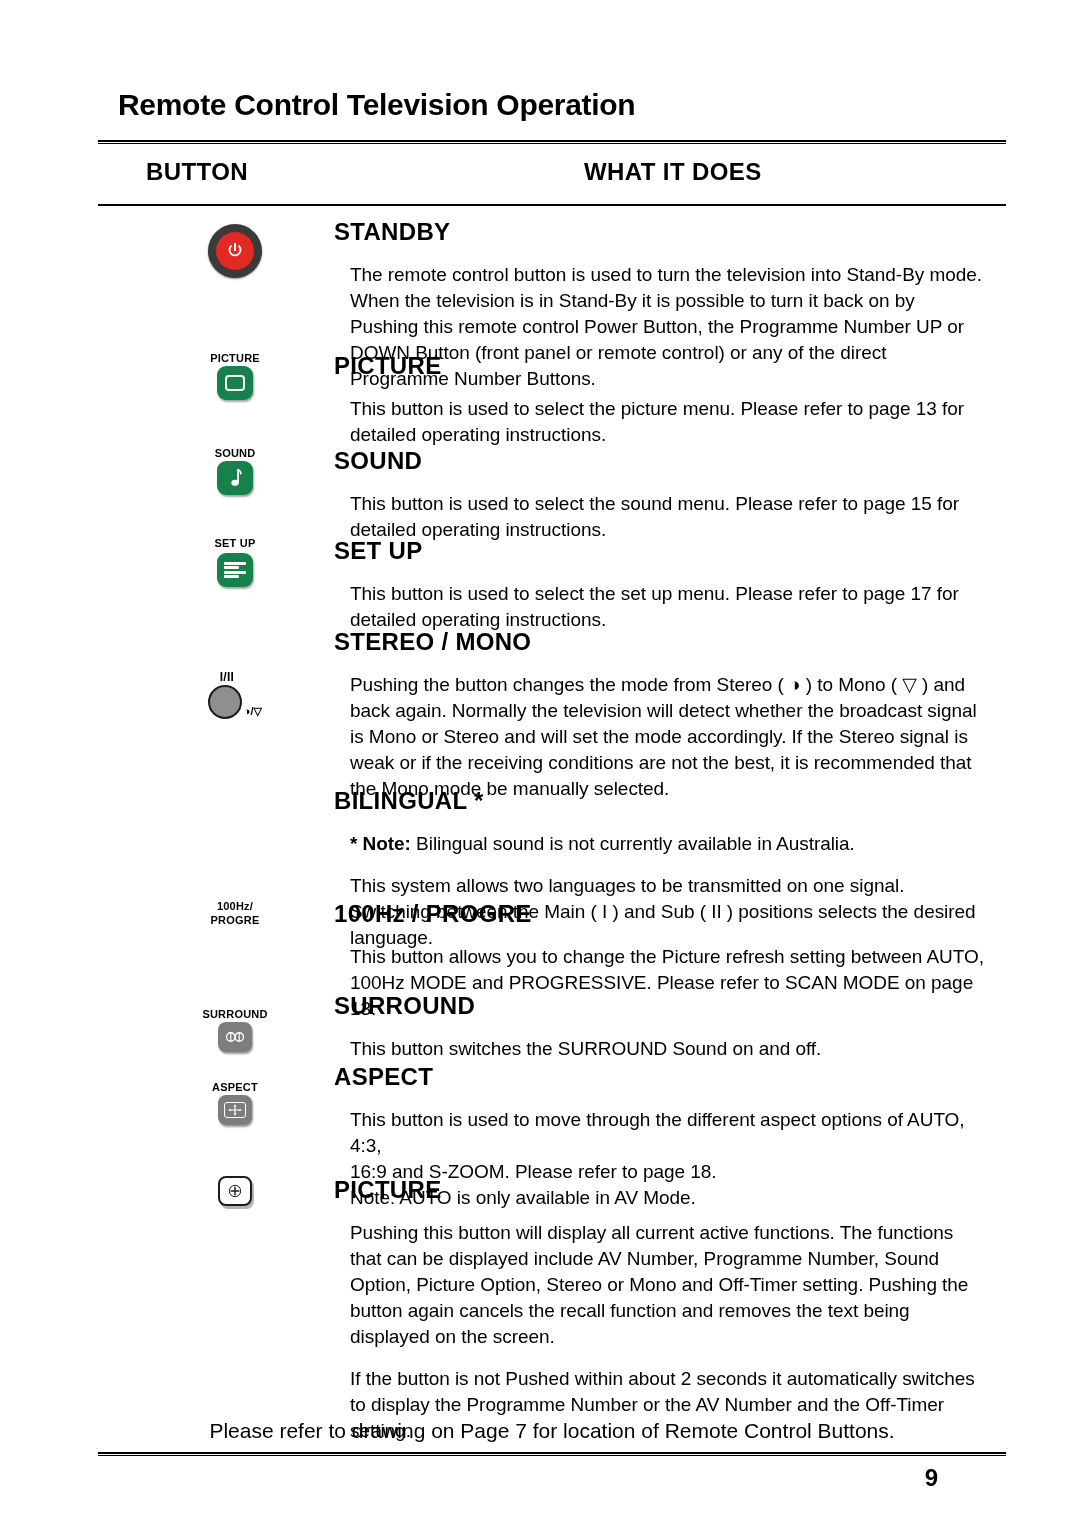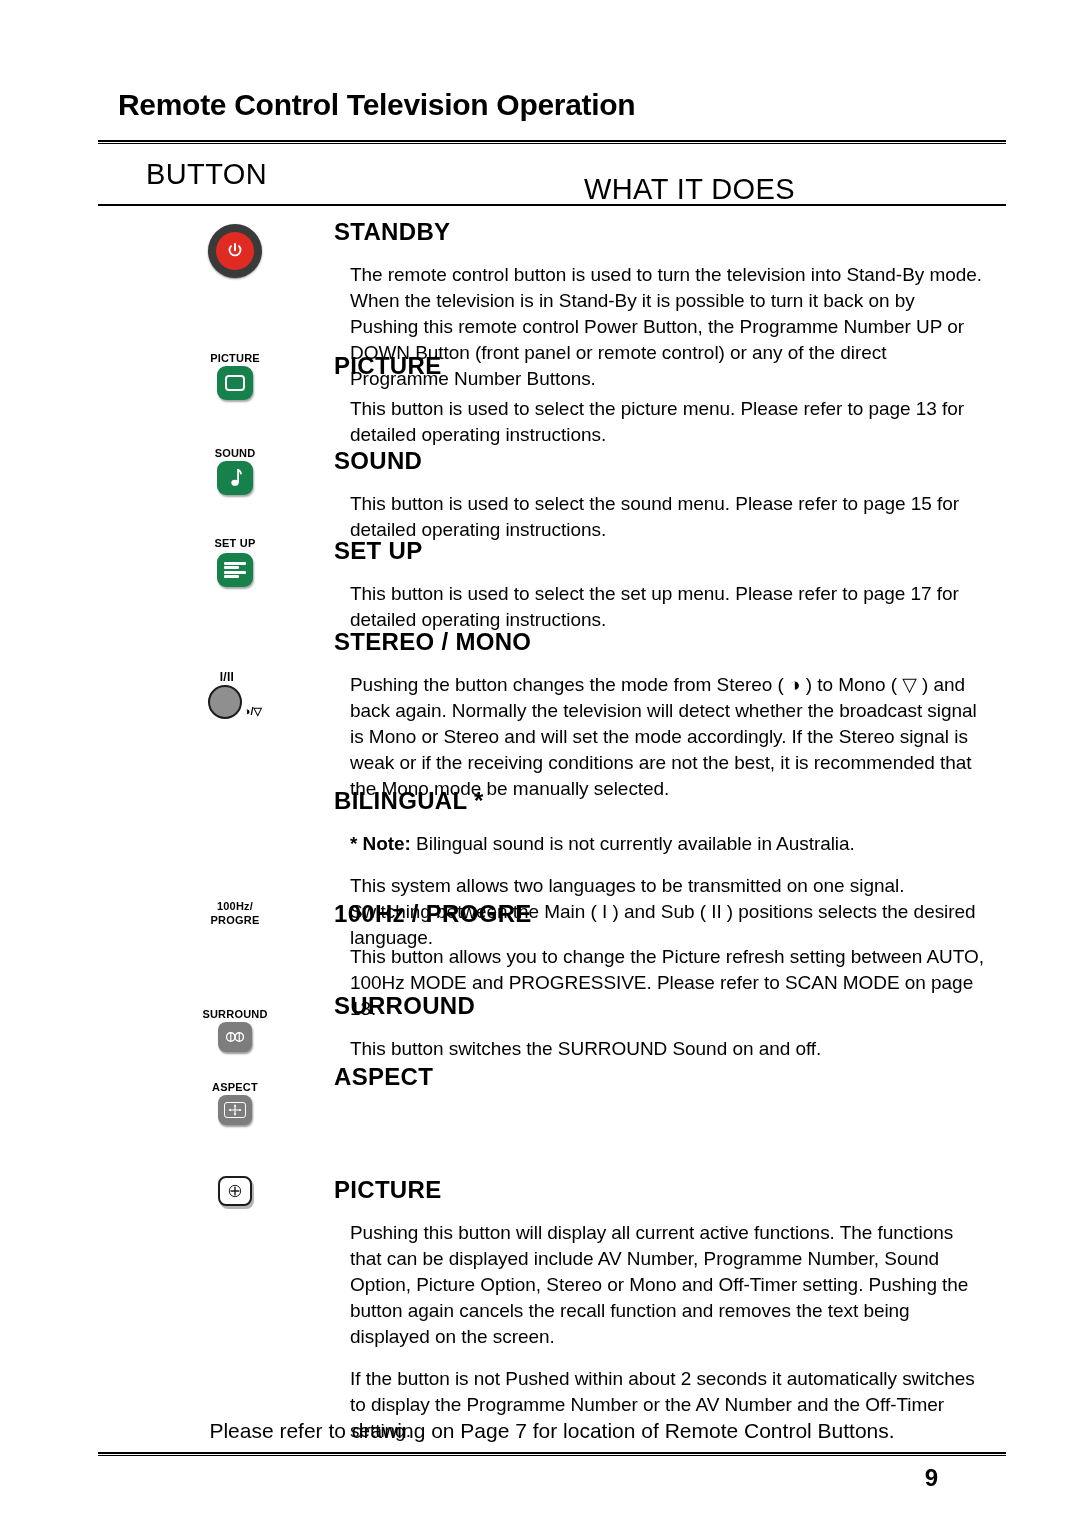--- a/index.html
+++ b/index.html
@@ -48,27 +48,27 @@
 
   .colheads {
     position: absolute;
     left: 98px;
     top: 158px;
     width: 908px;
     height: 42px;
   }
   .colhead {
     position: absolute;
-    font-size: 29px;
-    font-weight: normal;
+    font-size: 24px;
+    font-weight: bold;
     letter-spacing: 0.4px;
     white-space: nowrap;
   }
   .colhead-button { left: 48px; top: 0; }
-  .colhead-what  { left: 486px; top: 15px; }
+  .colhead-what  { left: 486px; top: 0; }
 
   .rule-single {
     position: absolute;
     left: 98px;
     top: 204px;
     width: 908px;
     height: 0;
     border-top: 2px solid #000;
   }
 
@@ -413,20 +413,25 @@
               <path d="M9 13.5 L7.3 11 L10.7 11 Z" fill="#fff"></path>
               <path d="M1.3 7 L4 5.4 L4 8.6 Z" fill="#fff"></path>
               <path d="M16.7 7 L14 5.4 L14 8.6 Z" fill="#fff"></path>
             </svg>
           </span>
         </span>
       </span>
     </div>
     <div class="text-cell">
       <div class="sec-title">ASPECT</div>
+      <p class="sec-body">
+        <span>This button is used to move through the different aspect options of AUTO, 4:3,</span><br>
+        <span>16:9 and S-ZOOM. Please refer to page 18.</span><br>
+        <span>Note: AUTO is only available in AV Mode.</span>
+      </p>
     </div>
   </div>
 
   <div class="row" style="top:1176px;">
     <div class="icon-cell" style="top:0px;">
       <span class="icon-wrap">
         <span class="ic-white">
           <svg width="18" height="16" viewBox="0 0 20 18">
             <circle cx="10" cy="9" r="6.4" fill="none" stroke="#1c1c1c" stroke-width="1.1"></circle>
             <path d="M10 4.6 L10 13.4 M5.6 9 L14.4 9" stroke="#1c1c1c" stroke-width="1.6" stroke-linecap="round"></path>

